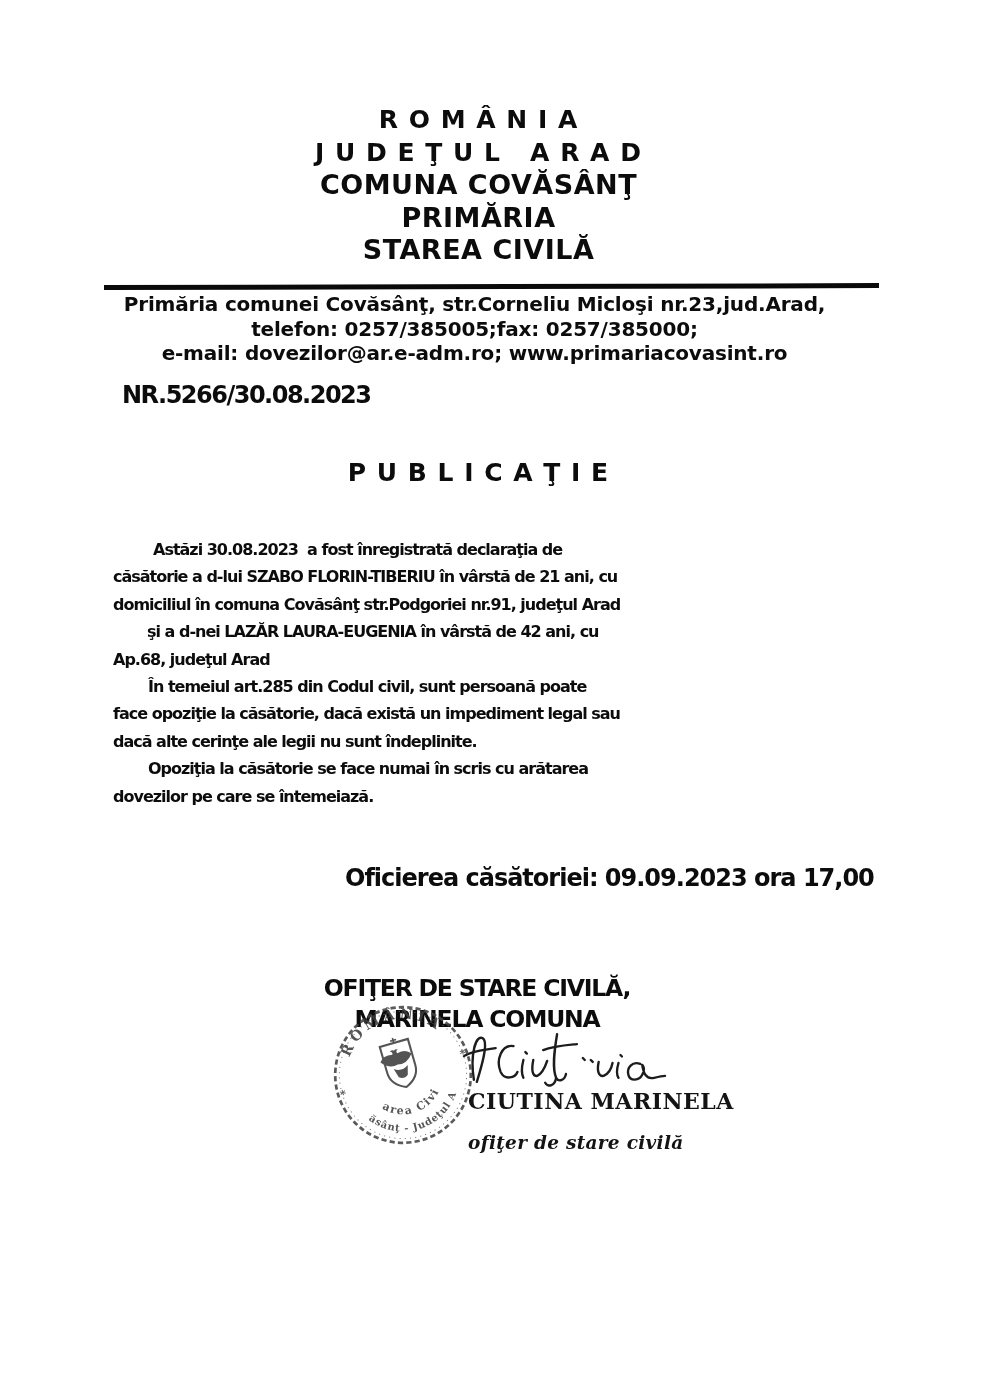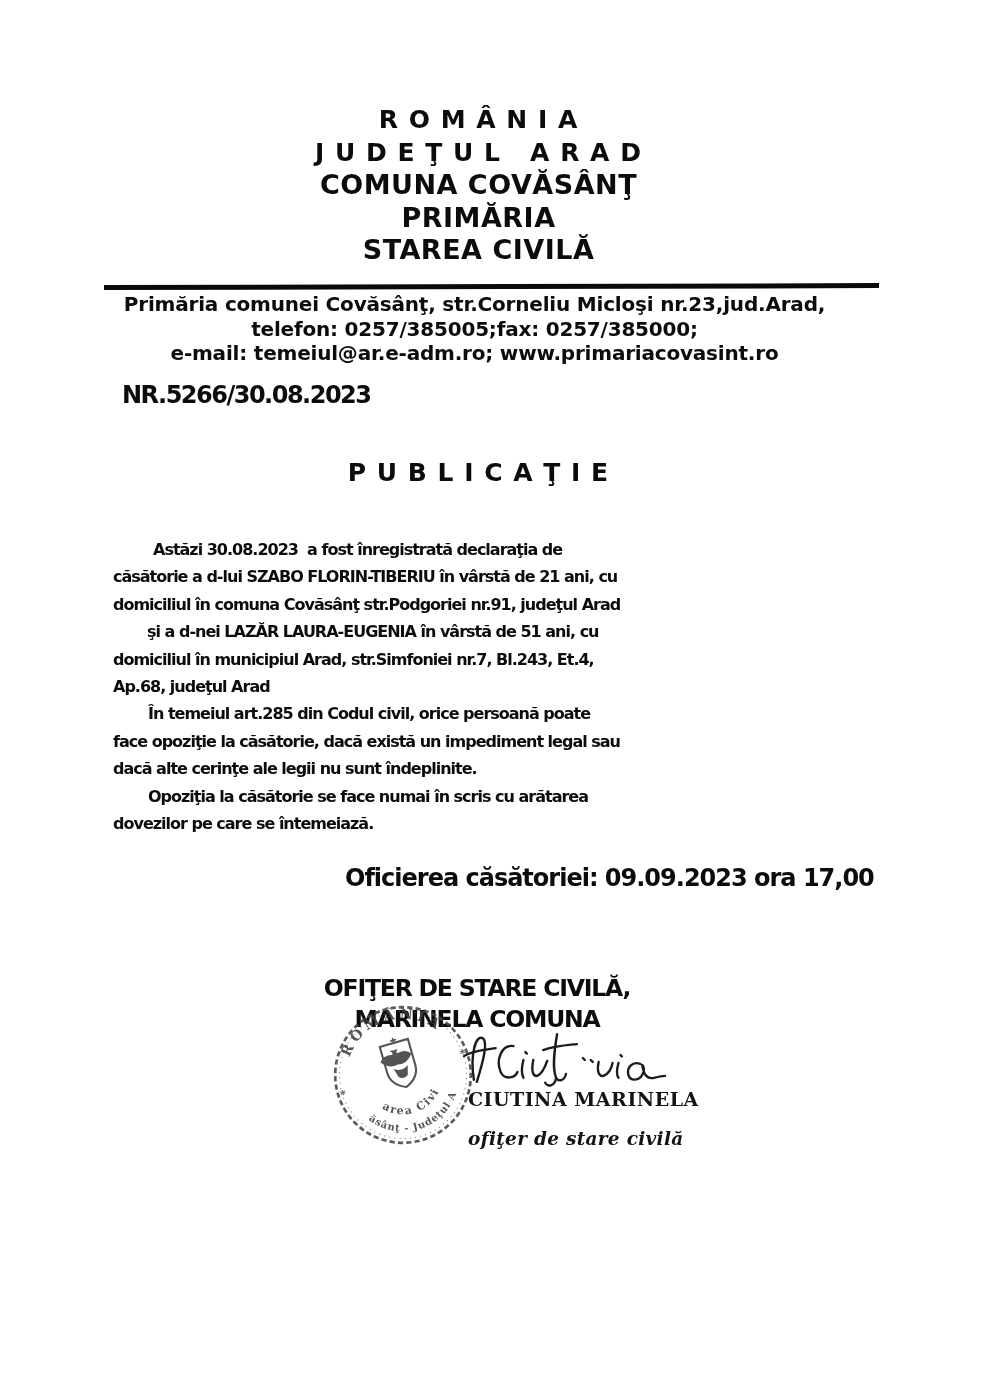--- a/index.html
+++ b/index.html
@@ -43,21 +43,21 @@
 
   .ceremony { top: 864px; left: 345px; font-size: 24px; letter-spacing: -1px; white-space: pre; }
 
   .officer { top: 973px; left: 75px; right: 0; text-align: center;
     font-size: 23.5px; line-height: 30.5px; letter-spacing: -1.2px; }
   .officer div { white-space: pre; }
 
   
   .sig-block { top: 1088px; left: 468px; width: 200px; text-align: center;
     font-family: "DejaVu Serif", "Liberation Serif", serif; color: #141414; }
-  .sig-name { font-size: 19px; letter-spacing: 0.5px; font-weight: bold; white-space: pre; }
+  .sig-name { font-size: 22px; letter-spacing: 0.5px; font-weight: bold; white-space: pre; }
   .sig-role { font-size: 18.5px; font-style: italic; font-weight: 600; margin-top: 18px;
     letter-spacing: 0.3px; white-space: pre; }
 
   .stamp-box { top: 1002px; left: 330px; width: 146px; height: 146px; opacity: 0.88; z-index: 3; }
   .sign-box  { top: 1026px; left: 460px; width: 208px; height: 64px; z-index: 2; }
 
   .stamp-text { font-family: "DejaVu Serif", "Liberation Serif", serif; fill: #3d3d3d; font-weight: bold; }
 </style>
 </head>
 <body>
@@ -70,35 +70,34 @@
     <div class="header-line">COMUNA COVĂSÂNŢ</div>
     <div class="header-line">PRIMĂRIA</div>
     <div class="header-line">STAREA CIVILĂ</div>
   </div>
 
   <div class="abs rule"></div>
 
   <div class="abs contact">
     <div>Primăria comunei Covăsânţ, str.Corneliu Micloşi nr.23,jud.Arad,</div>
     <div>telefon: 0257/385005;fax: 0257/385000;</div>
-    <div>e-mail: temeiul@ar.e-adm.ro; www.primariacovasint.ro</div>
+    <div>e-mail: dovezilor@ar.e-adm.ro; www.primariacovasint.ro</div>
   </div>
 
   <div class="abs nr">NR.5266/30.08.2023</div>
 
   <div class="abs doc-title">P U B L I C A Ţ I E</div>
 
   <div class="abs body-block">
     <div class="body-line ind-a">Astăzi 30.08.2023  a fost înregistrată declaraţia de</div>
     <div class="body-line">căsătorie a d-lui SZABO FLORIN-TIBERIU în vârstă de 21 ani, cu</div>
     <div class="body-line">domiciliul în comuna Covăsânţ str.Podgoriei nr.91, judeţul Arad</div>
-    <div class="body-line ind-b">şi a d-nei LAZĂR LAURA-EUGENIA în vârstă de 51 ani, cu</div>
-    <div class="body-line">domiciliul în municipiul Arad, str.Simfoniei nr.7, Bl.243, Et.4,</div>
+    <div class="body-line ind-b">şi a d-nei LAZĂR LAURA-EUGENIA în vârstă de 42 ani, cu</div>
     <div class="body-line">Ap.68, judeţul Arad</div>
-    <div class="body-line ind-c">În temeiul art.285 din Codul civil, orice persoană poate</div>
+    <div class="body-line ind-c">În temeiul art.285 din Codul civil, sunt persoană poate</div>
     <div class="body-line">face opoziţie la căsătorie, dacă există un impediment legal sau</div>
     <div class="body-line">dacă alte cerinţe ale legii nu sunt îndeplinite.</div>
     <div class="body-line ind-c">Opoziţia la căsătorie se face numai în scris cu arătarea</div>
     <div class="body-line">dovezilor pe care se întemeiază.</div>
   </div>
 
   <div class="abs ceremony">Oficierea căsătoriei: 09.09.2023 ora 17,00</div>
 
   <div class="abs officer">
     <div>OFIŢER DE STARE CIVILĂ,</div>

